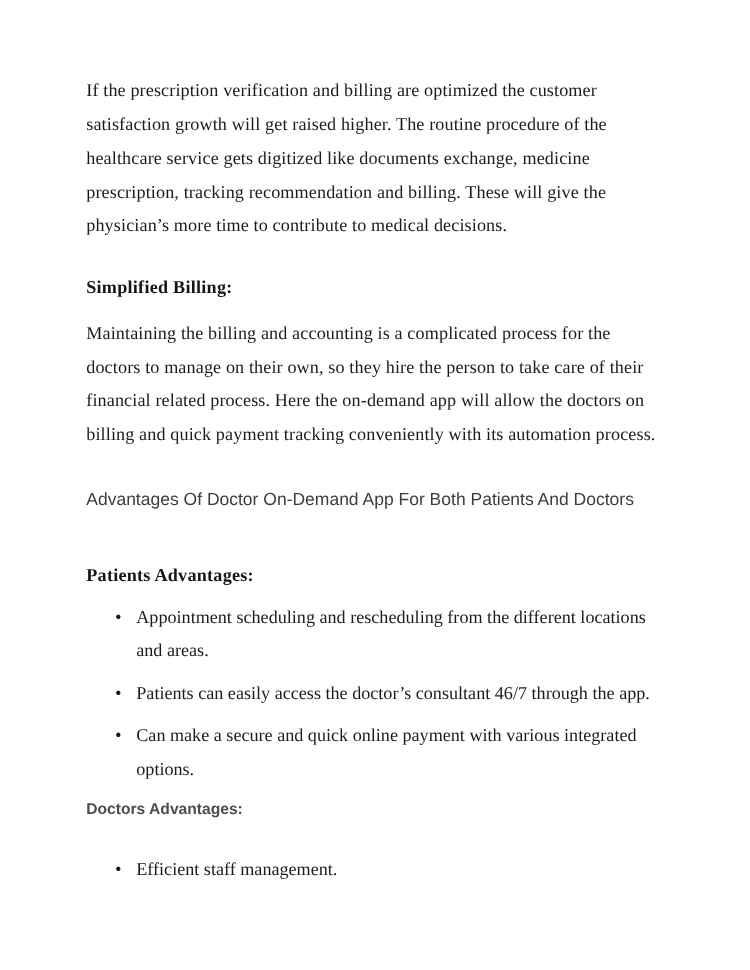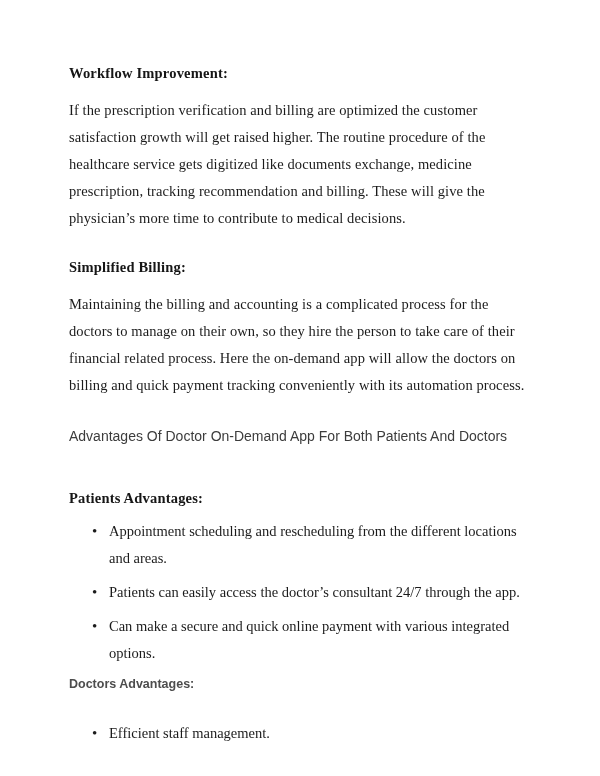--- a/index.html
+++ b/index.html
@@ -77,35 +77,34 @@
   }
   .doctor-list {
     margin-top: 26px;
   }
 </style>
 </head>
 <body>
 
 <div class="page">
 
-  <h3 class="serif-heading">Workflow Improvement:</h3>
 
   <p class="body-para">If the prescription verification and billing are optimized the customer satisfaction growth will get raised higher. The routine procedure of the healthcare service gets digitized like documents exchange, medicine prescription, tracking recommendation and billing. These will give the physician’s more time to contribute to medical decisions.</p>
 
   <h3 class="serif-heading">Simplified Billing:</h3>
 
   <p class="body-para">Maintaining the billing and accounting is a complicated process for the doctors to manage on their own,  so they hire the person to take care of their financial related process. Here the on-demand app will allow the doctors on billing and quick payment tracking conveniently with its automation process.</p>
 
   <h2 class="sans-heading">Advantages Of Doctor On-Demand App For Both Patients And Doctors</h2>
 
   <h3 class="serif-heading patients-heading">Patients Advantages:</h3>
 
   <ul class="bullet-list">
     <li>Appointment scheduling and rescheduling from the different locations and areas.</li>
-    <li>Patients can easily access the doctor’s consultant 24/7 through the app.</li>
+    <li>Patients can easily access the doctor’s consultant 46/7 through the app.</li>
     <li>Can make a secure and quick online payment with various integrated options.</li>
   </ul>
 
   <h4 class="doctors-heading">Doctors Advantages:</h4>
 
   <ul class="bullet-list doctor-list">
     <li>Efficient staff management.</li>
   </ul>
 
 </div>

